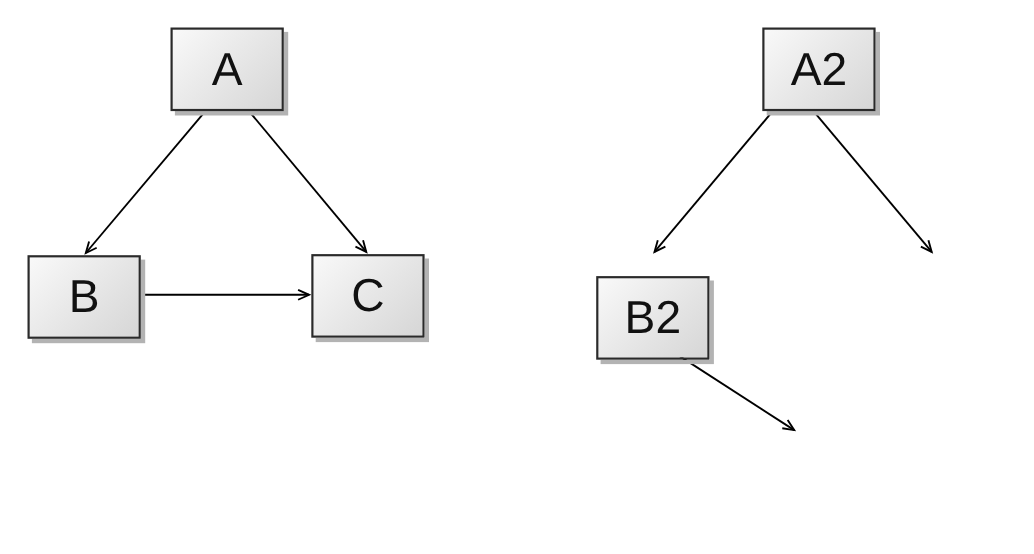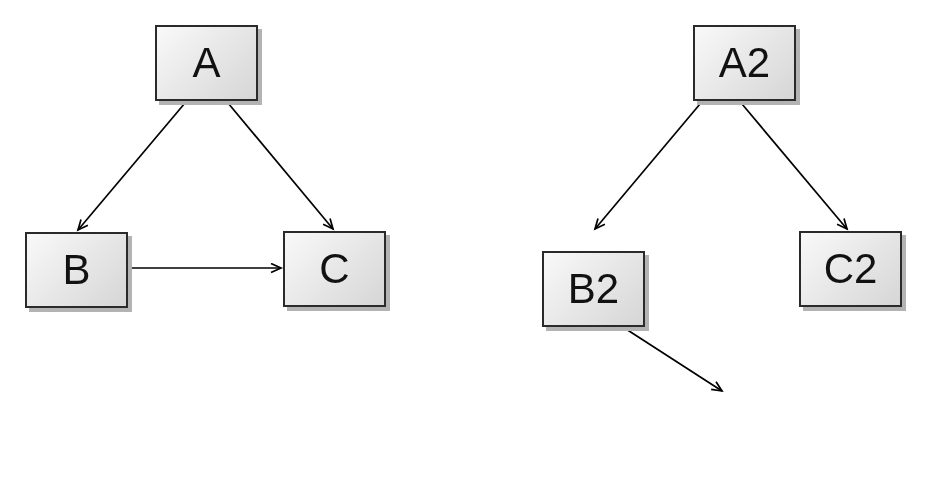--- a/index.html
+++ b/index.html
@@ -85,17 +85,14 @@
   <div class="node pos-c">
     <span class="label">C</span>
   </div>
 
   <div class="node pos-a2">
     <span class="label">A2</span>
   </div>
   <div class="node pos-b2">
     <span class="label">B2</span>
   </div>
-  <div class="node pos-c2">
-    <span class="label">C2</span>
-  </div>
 
 </div>
 
 </body></html>

